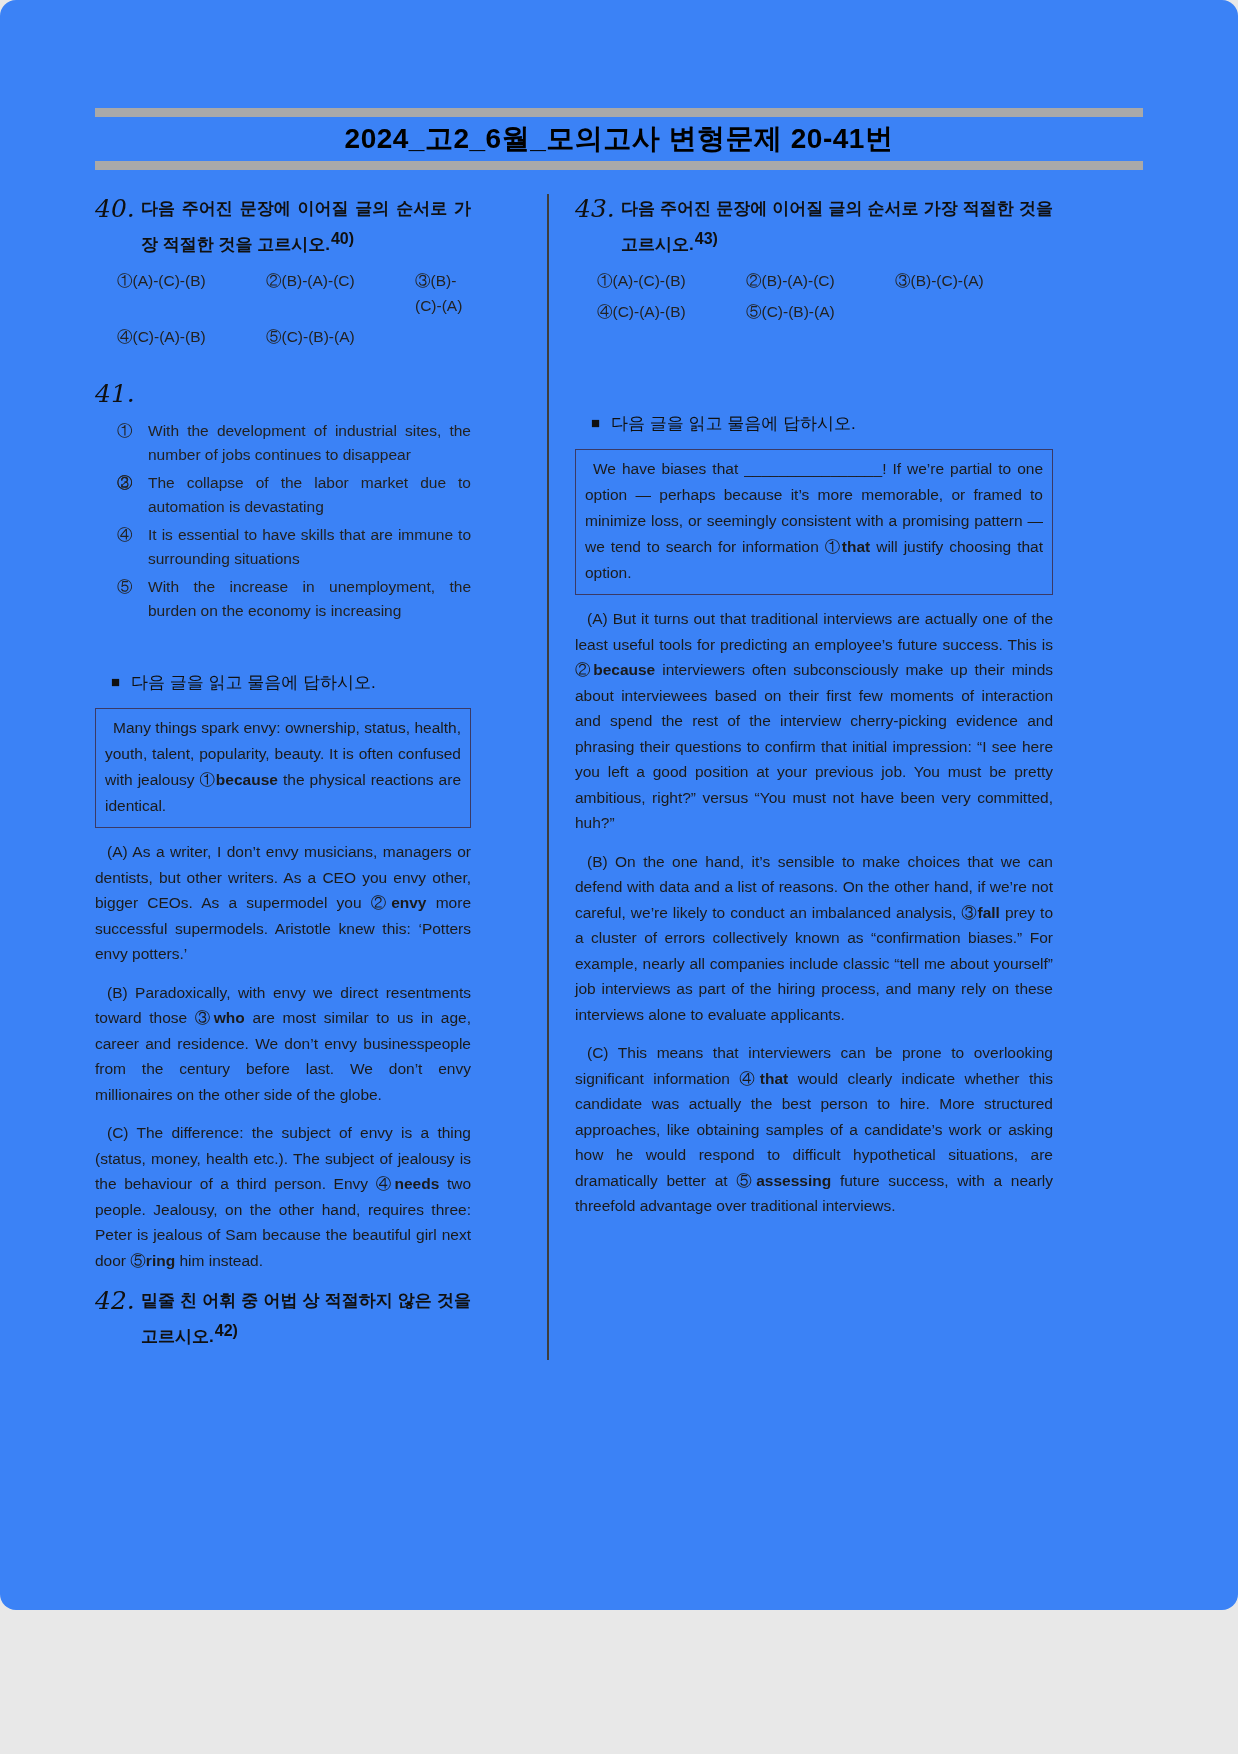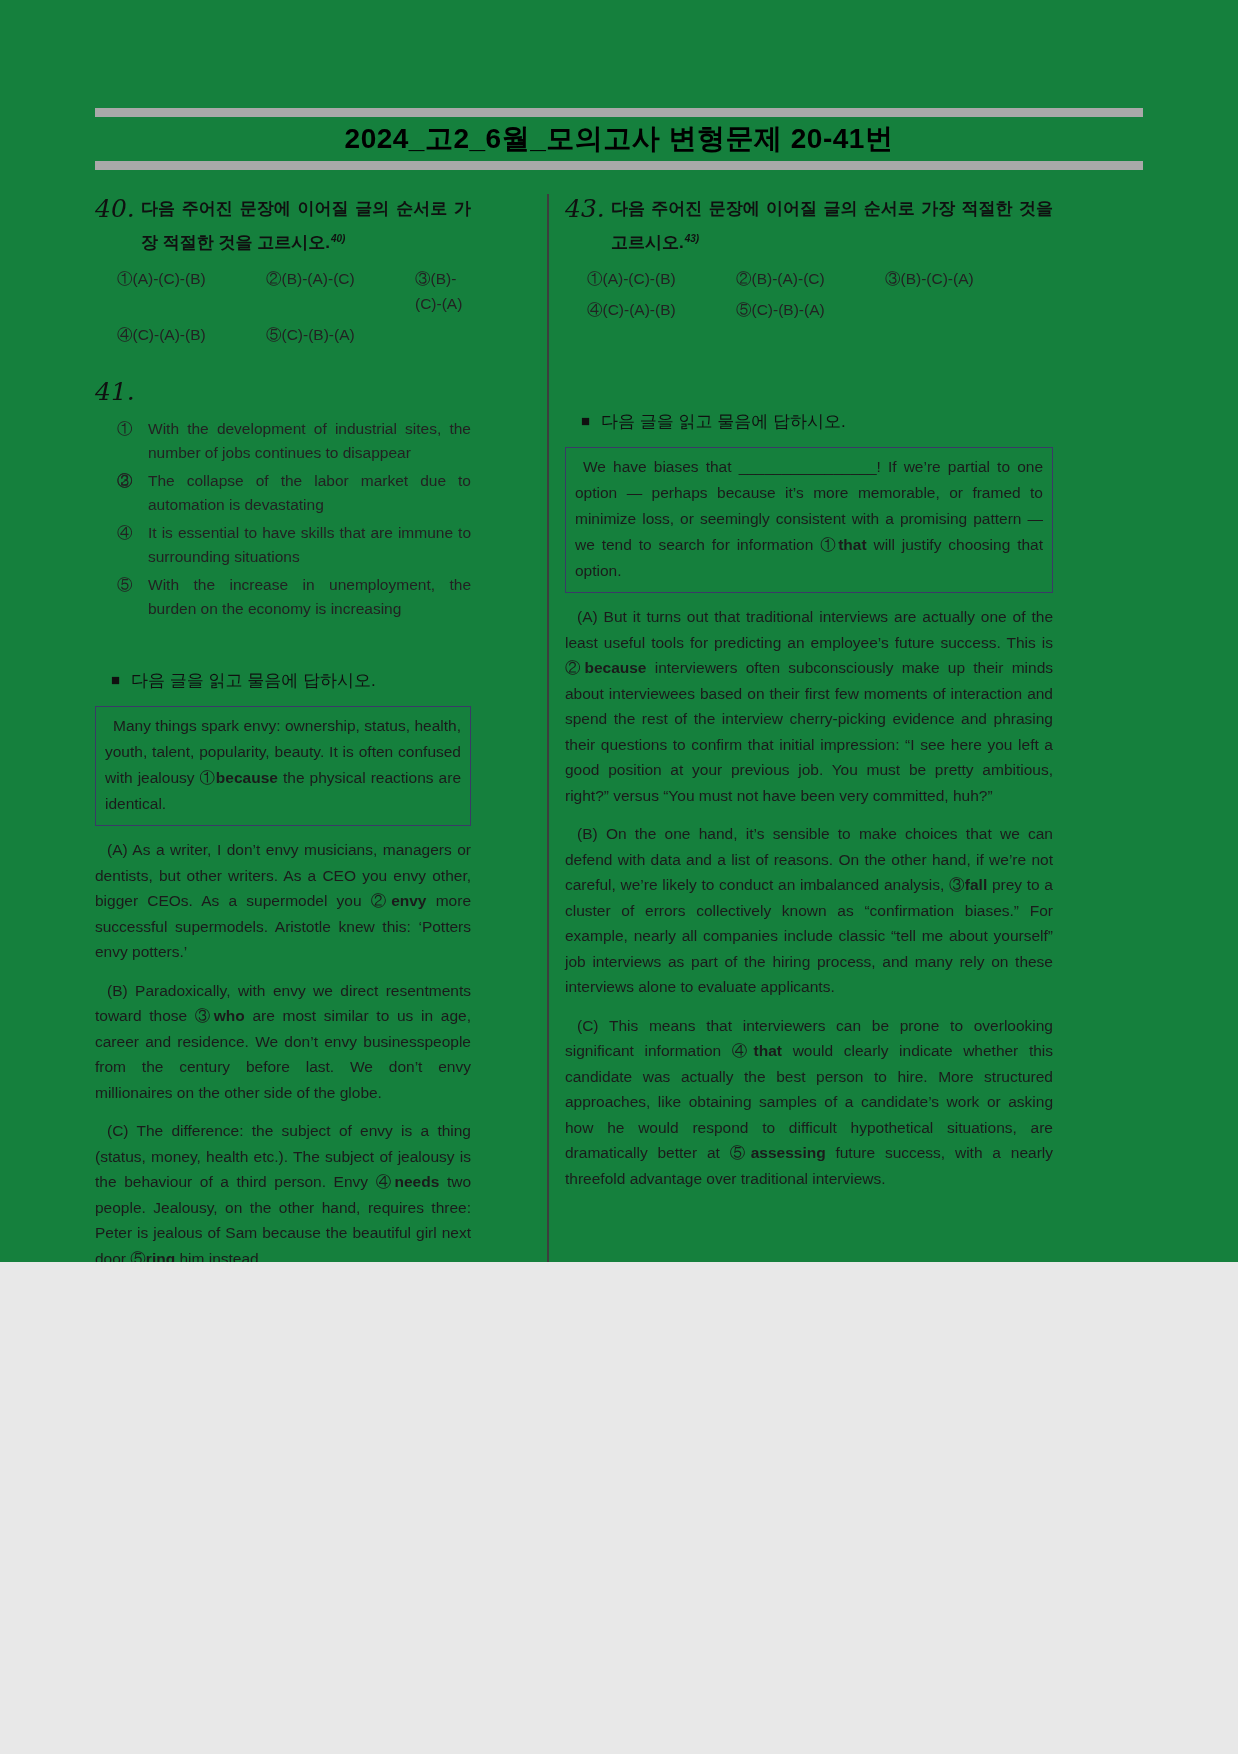--- a/index.html
+++ b/index.html
@@ -1,45 +1,45 @@
 <!DOCTYPE html>
 <html lang="ko"><head>
 <meta charset="utf-8">
 <style>
   html,body { margin:0; padding:0; background:#e8e8e8; }
   .page {
-    width:1238px; height:1262px; margin:0 auto; background:#15803d;
+    width:1238px; height:1610px; margin:0 auto; background:#3b82f6;
     font-family:"Liberation Sans", sans-serif; color:#1b1b1b;
-    position:relative; overflow:hidden; box-sizing:border-box;
+    position:relative; overflow:hidden; box-sizing:border-box;border-radius:16px;
   }
   
   .header { padding:108px 95px 0 95px; }
   .bar { height:9px; background:#a9a9a9; }
   .title {
     margin:0; text-align:center; font-size:28px; font-weight:bold;
     line-height:44px; color:#000; letter-spacing:0.5px;
   }
   
   .columns { display:flex; align-items:stretch; margin:24px 0 0 95px; }
   .col { box-sizing:border-box; }
   .col-left  { width:452px; padding-right:76px; }
   .divider   { width:2px; background:#3d3d3d; }
-  .col-right { width:504px; padding-left:16px; }
+  .col-right { width:504px; padding-left:26px; }
   
   .question { display:flex; margin:0 0 8px 0; }
   .qnum {
     width:46px; flex-shrink:0;
     font-family:"DejaVu Serif", serif; font-style:italic;
     font-size:25px; line-height:30px; color:#101010;
   }
   .qtext {
     margin:0; flex:1; font-weight:bold; font-size:17px; line-height:30px;
     text-align:justify; color:#101010;
   }
-  .fn { font-size:10px; vertical-align:6px; margin-left:1px; font-weight:bold;font-style:italic; }
+  .fn { font-size:16px; vertical-align:6px; margin-left:1px; font-weight:bold; }
   
   .opt-grid {
     display:grid; grid-template-columns:149px 149px 1fr; row-gap:6px;
     margin:8px 0 0 22px; font-size:15.5px; line-height:25px; color:#222222;
   }
   
   .mc-list { list-style:none; margin:10px 0 0 0; padding:0 0 0 22px; font-size:15.5px; }
   .mc-item {
     position:relative; padding-left:31px; margin-bottom:4px;
     text-align:justify; line-height:24px; color:#222222;

